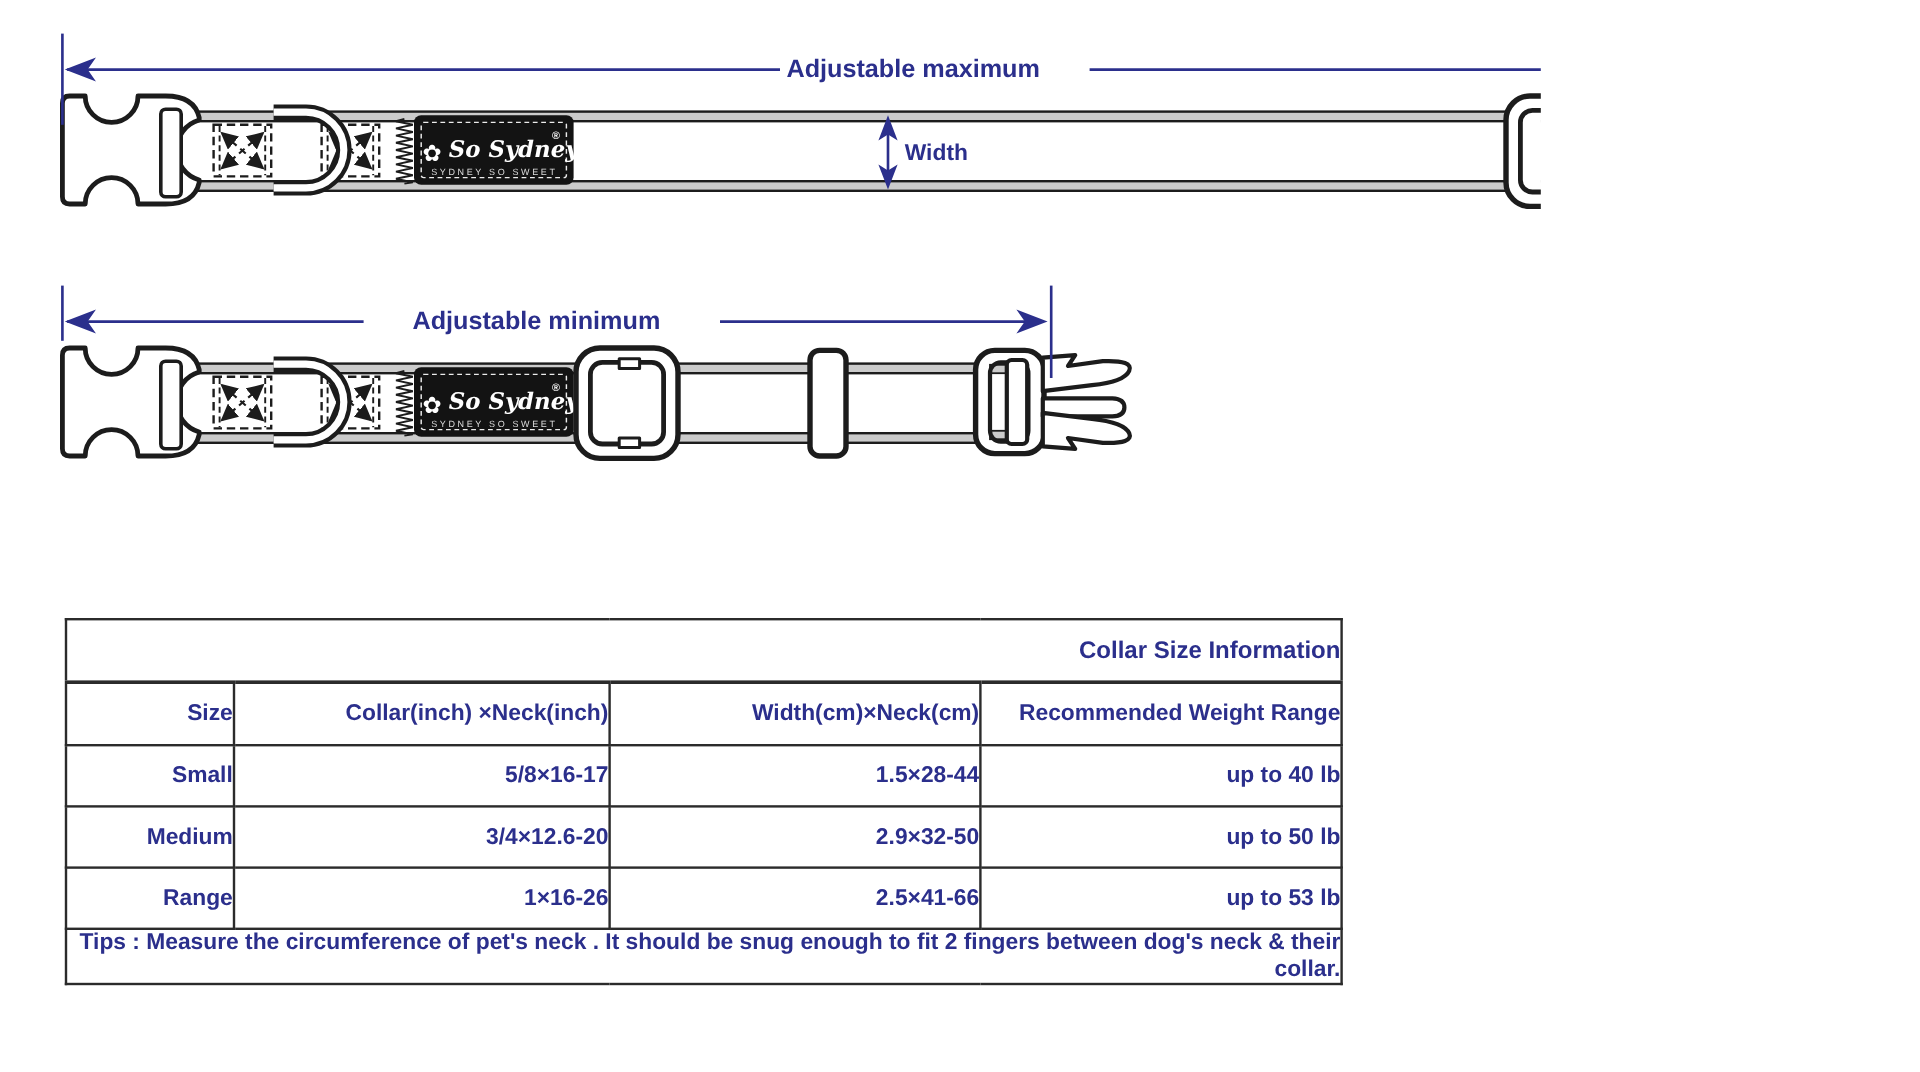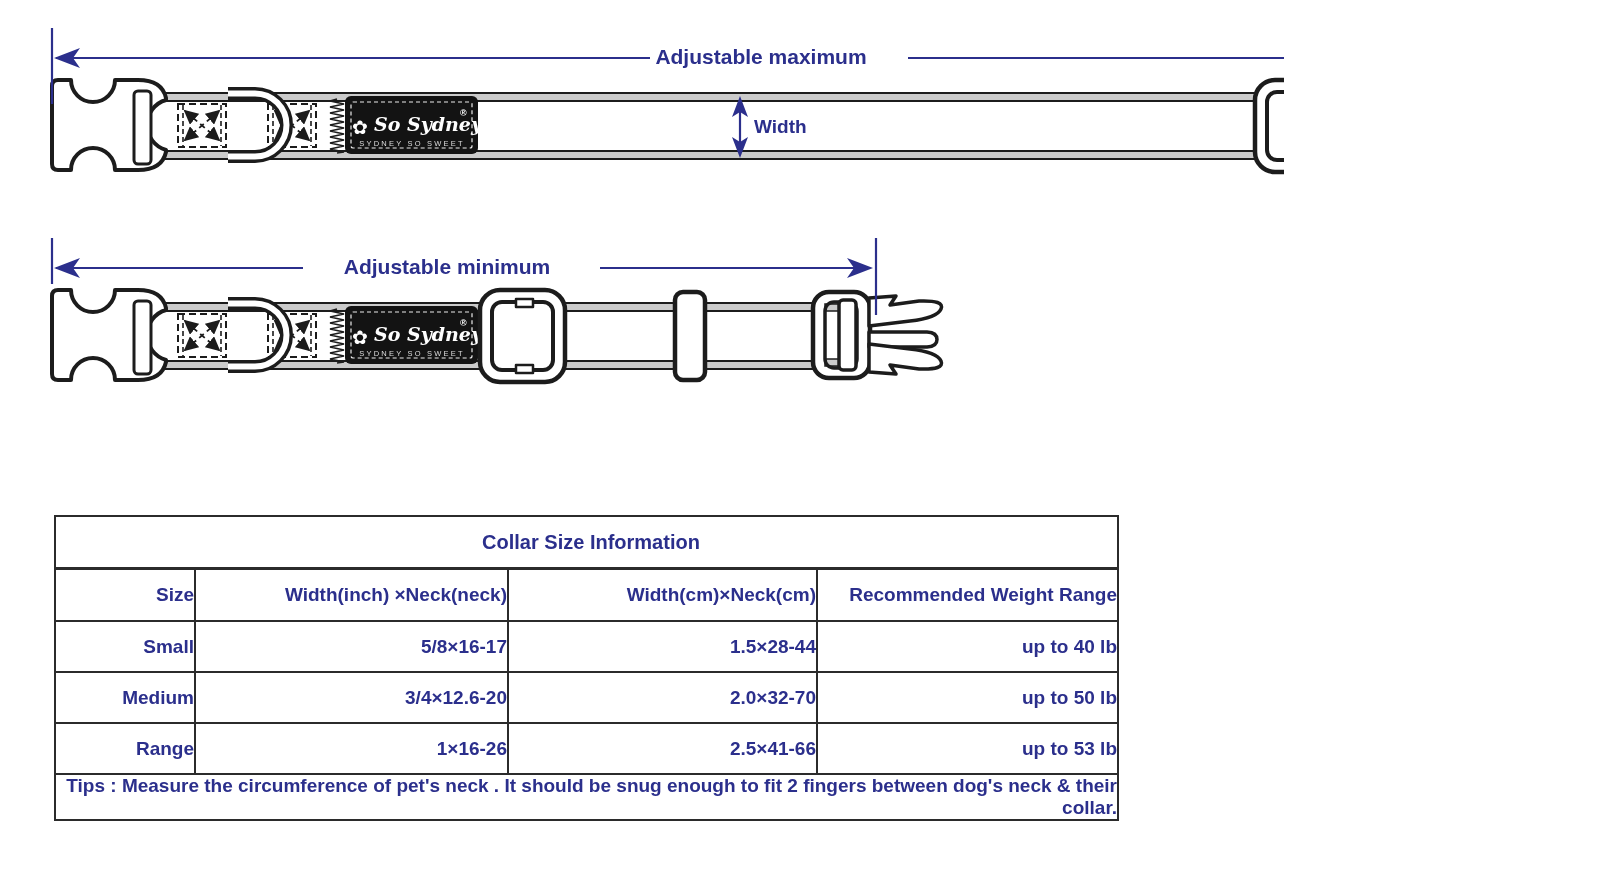--- a/index.html
+++ b/index.html
@@ -30,21 +30,21 @@
   .dim line{stroke:#2b2f8c;stroke-width:2.2;}
   .dim polygon{fill:#2b2f8c;stroke:none;}
   .dimlabel{fill:#2b2f8c;font-size:21px;font-weight:bold;font-family:"Liberation Sans",sans-serif;}
   .dimlabel.w{font-size:19px;}
 
   
   table.sizes{position:absolute;left:54px;top:515px;width:1063px;border-collapse:collapse;
               table-layout:fixed;color:#2b2f8c;font-weight:bold;background:#fff;}
   table.sizes td,table.sizes th{border:2px solid #2b2b2b;text-align:right;font-size:19px;
               color:#2b2f8c;padding:0;}
-  table.sizes tr.title-row td{ text-align:center;padding-left:9px;font-size:20px;height:50px;}
+  table.sizes tr.title-row td{ text-align:right;padding-left:9px;font-size:20px;height:50px;}
   table.sizes tr.header-row th{height:50px;border-top-width:3px;}
   table.sizes tr.data-row td{height:49px;}
   table.sizes tr.tips-row td{height:34px;text-align:right;padding-left:3px;font-size:19px;}
 </style>
 </head>
 <body>
 
 <div class="stage">
 
   <svg class="diagrams" width="1600" height="450" viewBox="0 0 1600 450" xmlns="http://www.w3.org/2000/svg" xmlns:xlink="http://www.w3.org/1999/xlink">
@@ -165,34 +165,34 @@
         <col style="width:313px">
         <col style="width:309px">
         <col style="width:301px">
     </colgroup>
     <tbody>
       <tr class="title-row">
         <td colspan="4">Collar Size Information</td>
       </tr>
       <tr class="header-row">
         <th>Size</th>
-        <th>Width(inch) ×Neck(neck)</th>
+        <th>Collar(inch) ×Neck(inch)</th>
         <th>Width(cm)×Neck(cm)</th>
         <th>Recommended Weight Range</th>
       </tr>
       <tr class="data-row">
         <td>Small</td>
         <td>5/8×16-17</td>
         <td>1.5×28-44</td>
         <td>up to 40 lb</td>
       </tr>
       <tr class="data-row">
         <td>Medium</td>
         <td>3/4×12.6-20</td>
-        <td>2.0×32-70</td>
+        <td>2.9×32-50</td>
         <td>up to 50 lb</td>
       </tr>
       <tr class="data-row">
         <td>Range</td>
         <td>1×16-26</td>
         <td>2.5×41-66</td>
         <td>up to 53 lb</td>
       </tr>
       <tr class="tips-row">
         <td colspan="4">Tips : Measure the circumference of pet's neck . It should be snug enough to fit 2 fingers between dog's neck &amp; their collar.</td>

